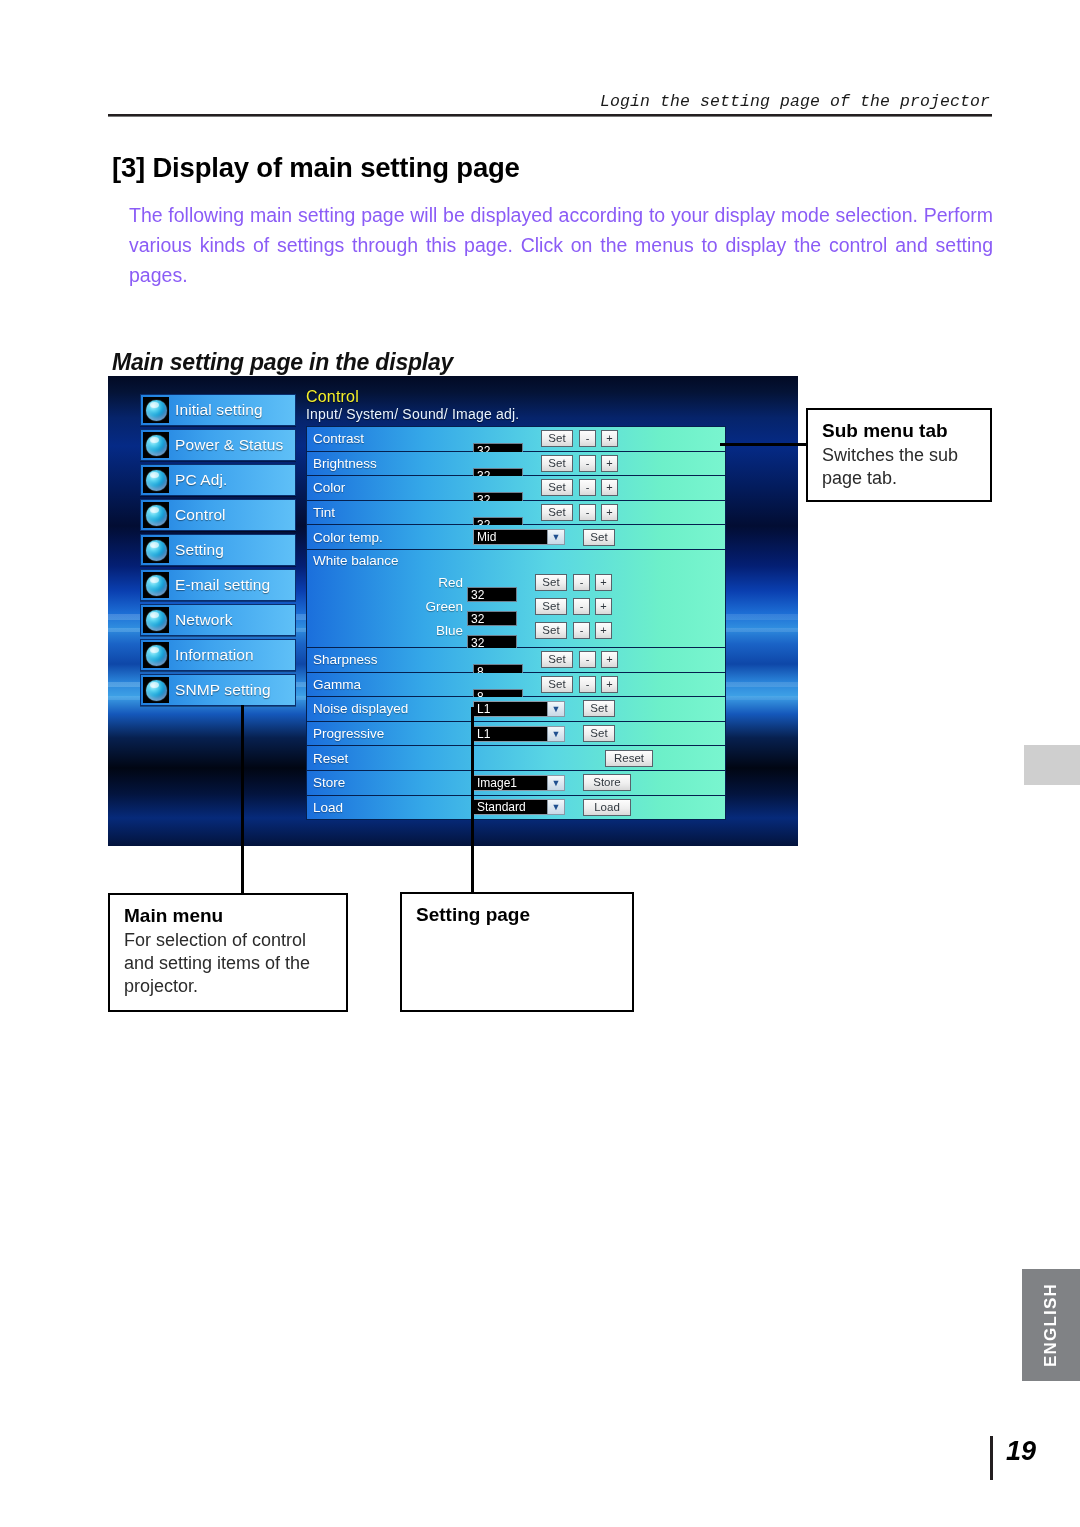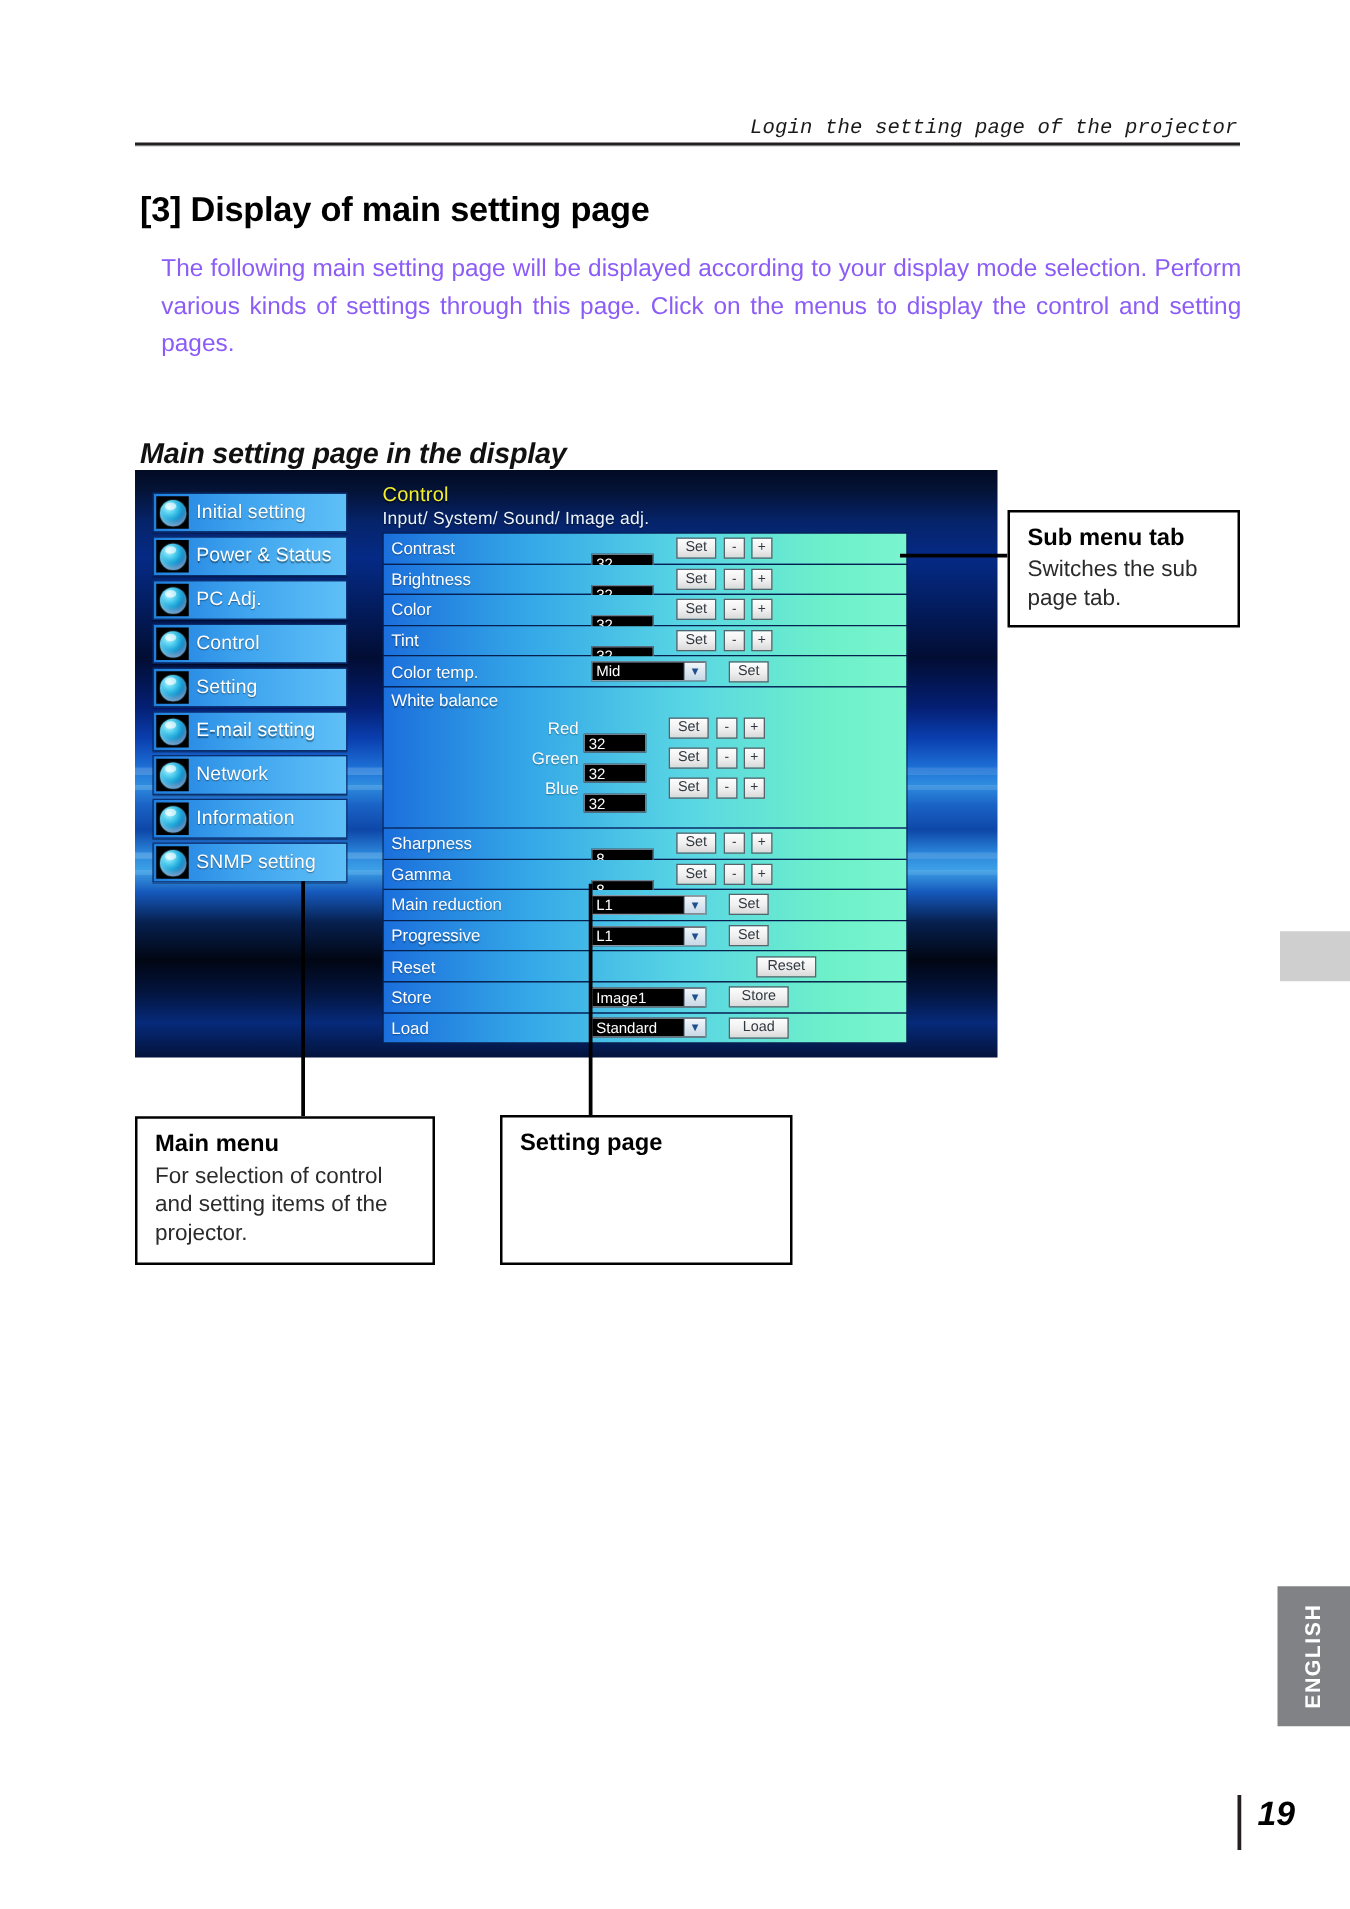--- a/index.html
+++ b/index.html
@@ -93,21 +93,21 @@
   #shot .streak {
     position: absolute;
     left: 0; right: 0;
     pointer-events: none;
     opacity: .55;
   }
 
   
   #main-menu {
     position: absolute;
-    left: 14px;
+    left: 32px;
     top: 18px;
     width: 156px;
   }
   .menu-item {
     position: relative;
     height: 32px;
     margin-bottom: 3px;
     background: linear-gradient(to right, #1f7fdf 0%, #3ea3ee 45%, #5fc0f7 100%);
     border: 1px solid #0a2f6e;
     box-sizing: border-box;
@@ -181,21 +181,21 @@
   }
   .srow {
     position: relative;
     height: 24.6px;
     border-bottom: 1px solid #05204f;
     background: linear-gradient(to right, #1b6fdc 0%, #35a8e8 28%, #59d6e4 58%, #6df0c9 85%, #79f5cf 100%);
     display: flex;
     align-items: center;
     box-sizing: border-box;
   }
-  .srow.tall { height: auto; display: block; padding-bottom: 19px; }
+  .srow.tall { height: auto; display: block; padding-bottom: 4px; }
   .srow-name {
     font-size: 13.5px;
     color: #ffffff;
     padding-left: 6px;
     width: 160px;
     flex: 0 0 auto;
     text-shadow: 0 1px 1px rgba(0,0,0,.35);
     white-space: nowrap;
   }
   .wb-title {
@@ -542,21 +542,21 @@
         <span class="srow-name">Gamma</span>
         <span class="val-box">8</span>
         <span class="btn-zone">
           <span class="btn set">Set</span>
           <span class="btn pm">-</span>
           <span class="btn pm">+</span>
         </span>
       </div>
 
       <div class="srow">
-        <span class="srow-name">Main reduction</span>
+        <span class="srow-name">Noise displayed</span>
         <span class="sel-box">
           <span>L1</span>
           <span class="sel-arrow">▼</span>
         </span>
         <span class="btn-zone">
           <span class="btn set">Set</span>
         </span>
       </div>
 
       <div class="srow">

